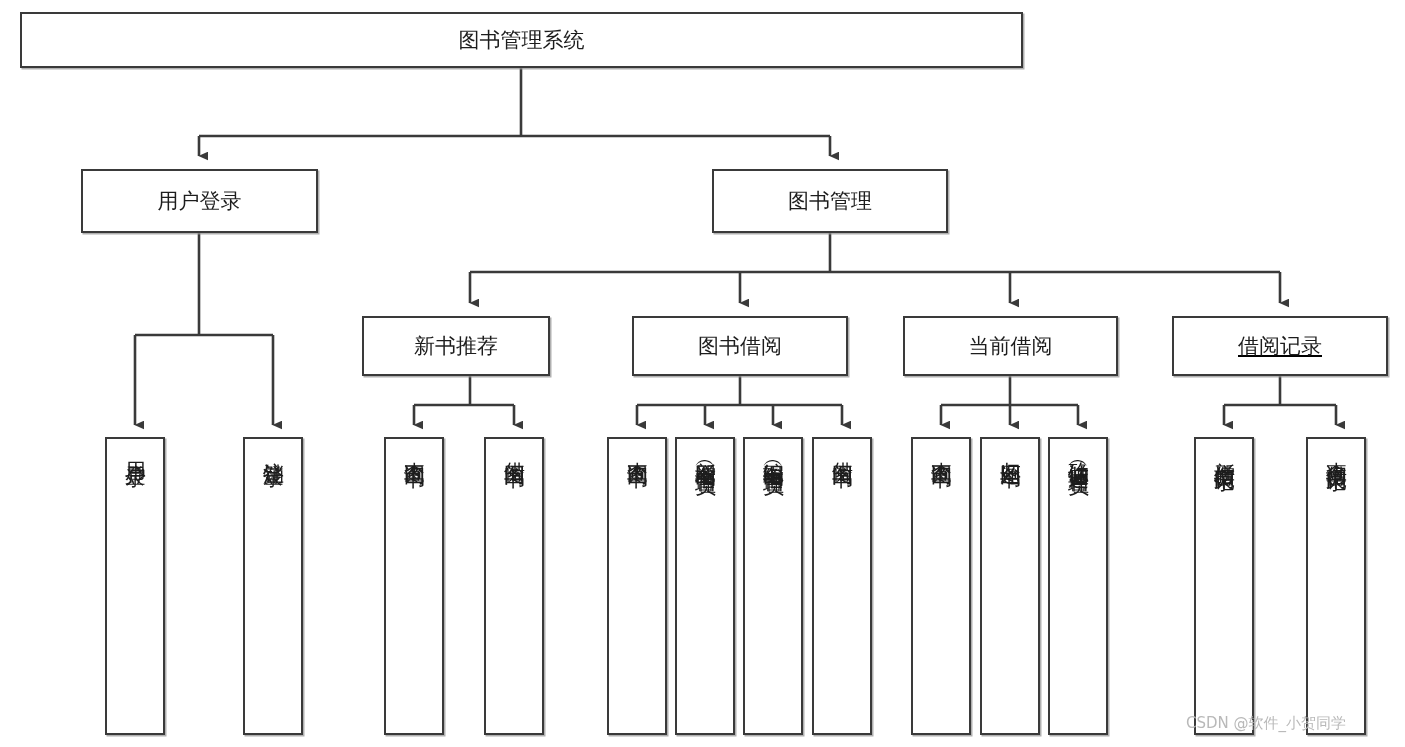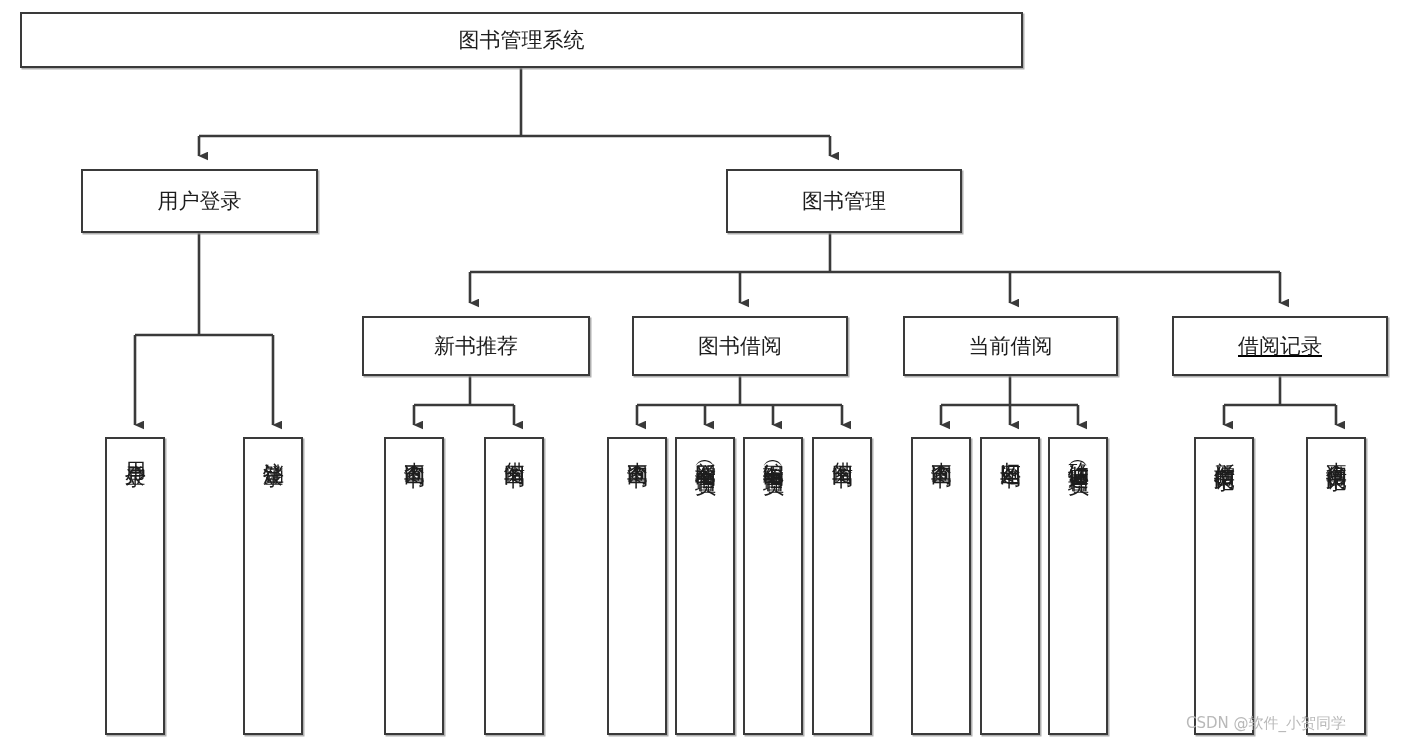--- a/index.html
+++ b/index.html
@@ -129,25 +129,25 @@
     </g>
   </svg>
 
   <div class="node root h-node" style="left:20px; top:12px; width:1003px; height:56px;">
     <span class="node-label">图书管理系统</span>
   </div>
 
   <div class="node h-node" style="left:81px; top:169px; width:237px; height:64px;">
     <span class="node-label">用户登录</span>
   </div>
-  <div class="node h-node" style="left:712px; top:169px; width:236px; height:64px;margin-left:14px;">
+  <div class="node h-node" style="left:712px; top:169px; width:236px; height:64px;">
     <span class="node-label">图书管理</span>
   </div>
 
-  <div class="node h-node" style="left:362px; top:316px; width:228px; height:60px;">
+  <div class="node h-node" style="left:362px; top:316px; width:188px; height:60px;">
     <span class="node-label">新书推荐</span>
   </div>
   <div class="node h-node" style="left:632px; top:316px; width:216px; height:60px;">
     <span class="node-label">图书借阅</span>
   </div>
   <div class="node h-node" style="left:903px; top:316px; width:215px; height:60px;">
     <span class="node-label">当前借阅</span>
   </div>
   <div class="node h-node" style="left:1172px; top:316px; width:216px; height:60px;text-decoration:underline;">
     <span class="node-label">借阅记录</span>

